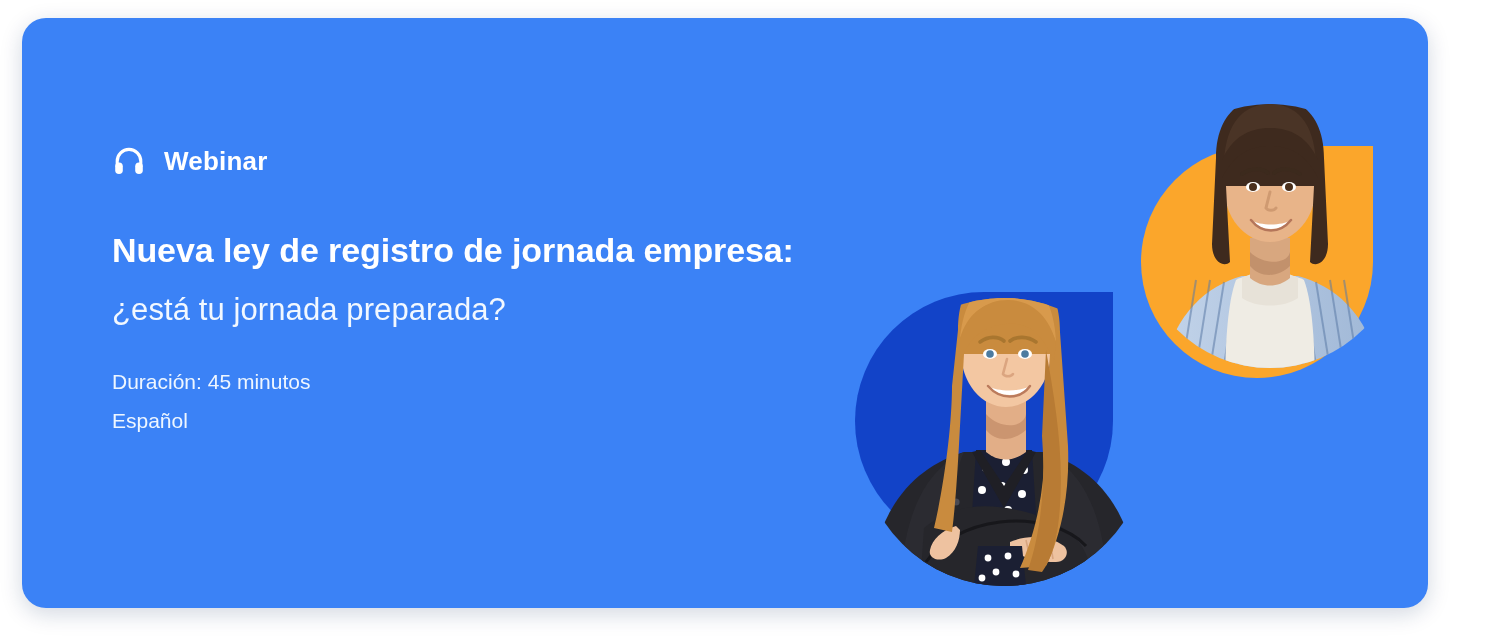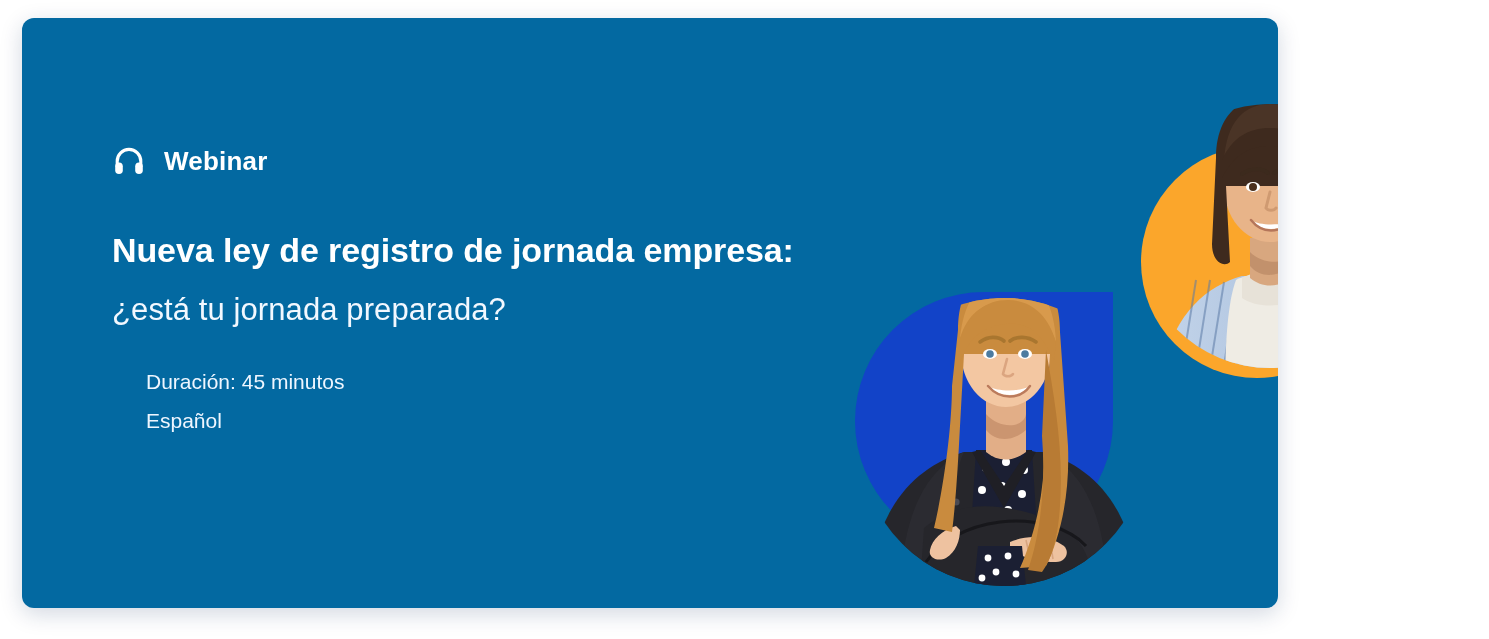--- a/index.html
+++ b/index.html
@@ -19,24 +19,24 @@
     width: 1489px;
     height: 639px;
     background: #ffffff;
   }
 
   
   .card {
     position: absolute;
     left: 22px;
     top: 18px;
-    width: 1256px;
+    width: 1406px;
     height: 590px;
-    background: #0369a1;
-    border-radius: 12px;
+    background: #3b82f6;
+    border-radius: 24px;
     box-shadow: 0 6px 22px rgba(12, 40, 90, 0.18);
     overflow: hidden;
   }
 
   
   .blob {
     position: absolute;
   }
   .blob-orange {
     left: 1119px;
@@ -123,21 +123,21 @@
     white-space: nowrap;
   }
 
   .meta {
     margin-top: 36px;
     color: #eef6ff;
     font-size: 21px;
     font-weight: normal;
     line-height: 1.85;
   }
-  .meta-line { display: block; white-space: nowrap; margin-left: 34px; }
+  .meta-line { display: block; white-space: nowrap; }
 </style>
 </head>
 <body>
 
 <div class="stage">
 
   <div class="card">
 
     <div class="blob blob-orange"></div>
     <div class="blob blob-blue"></div>

